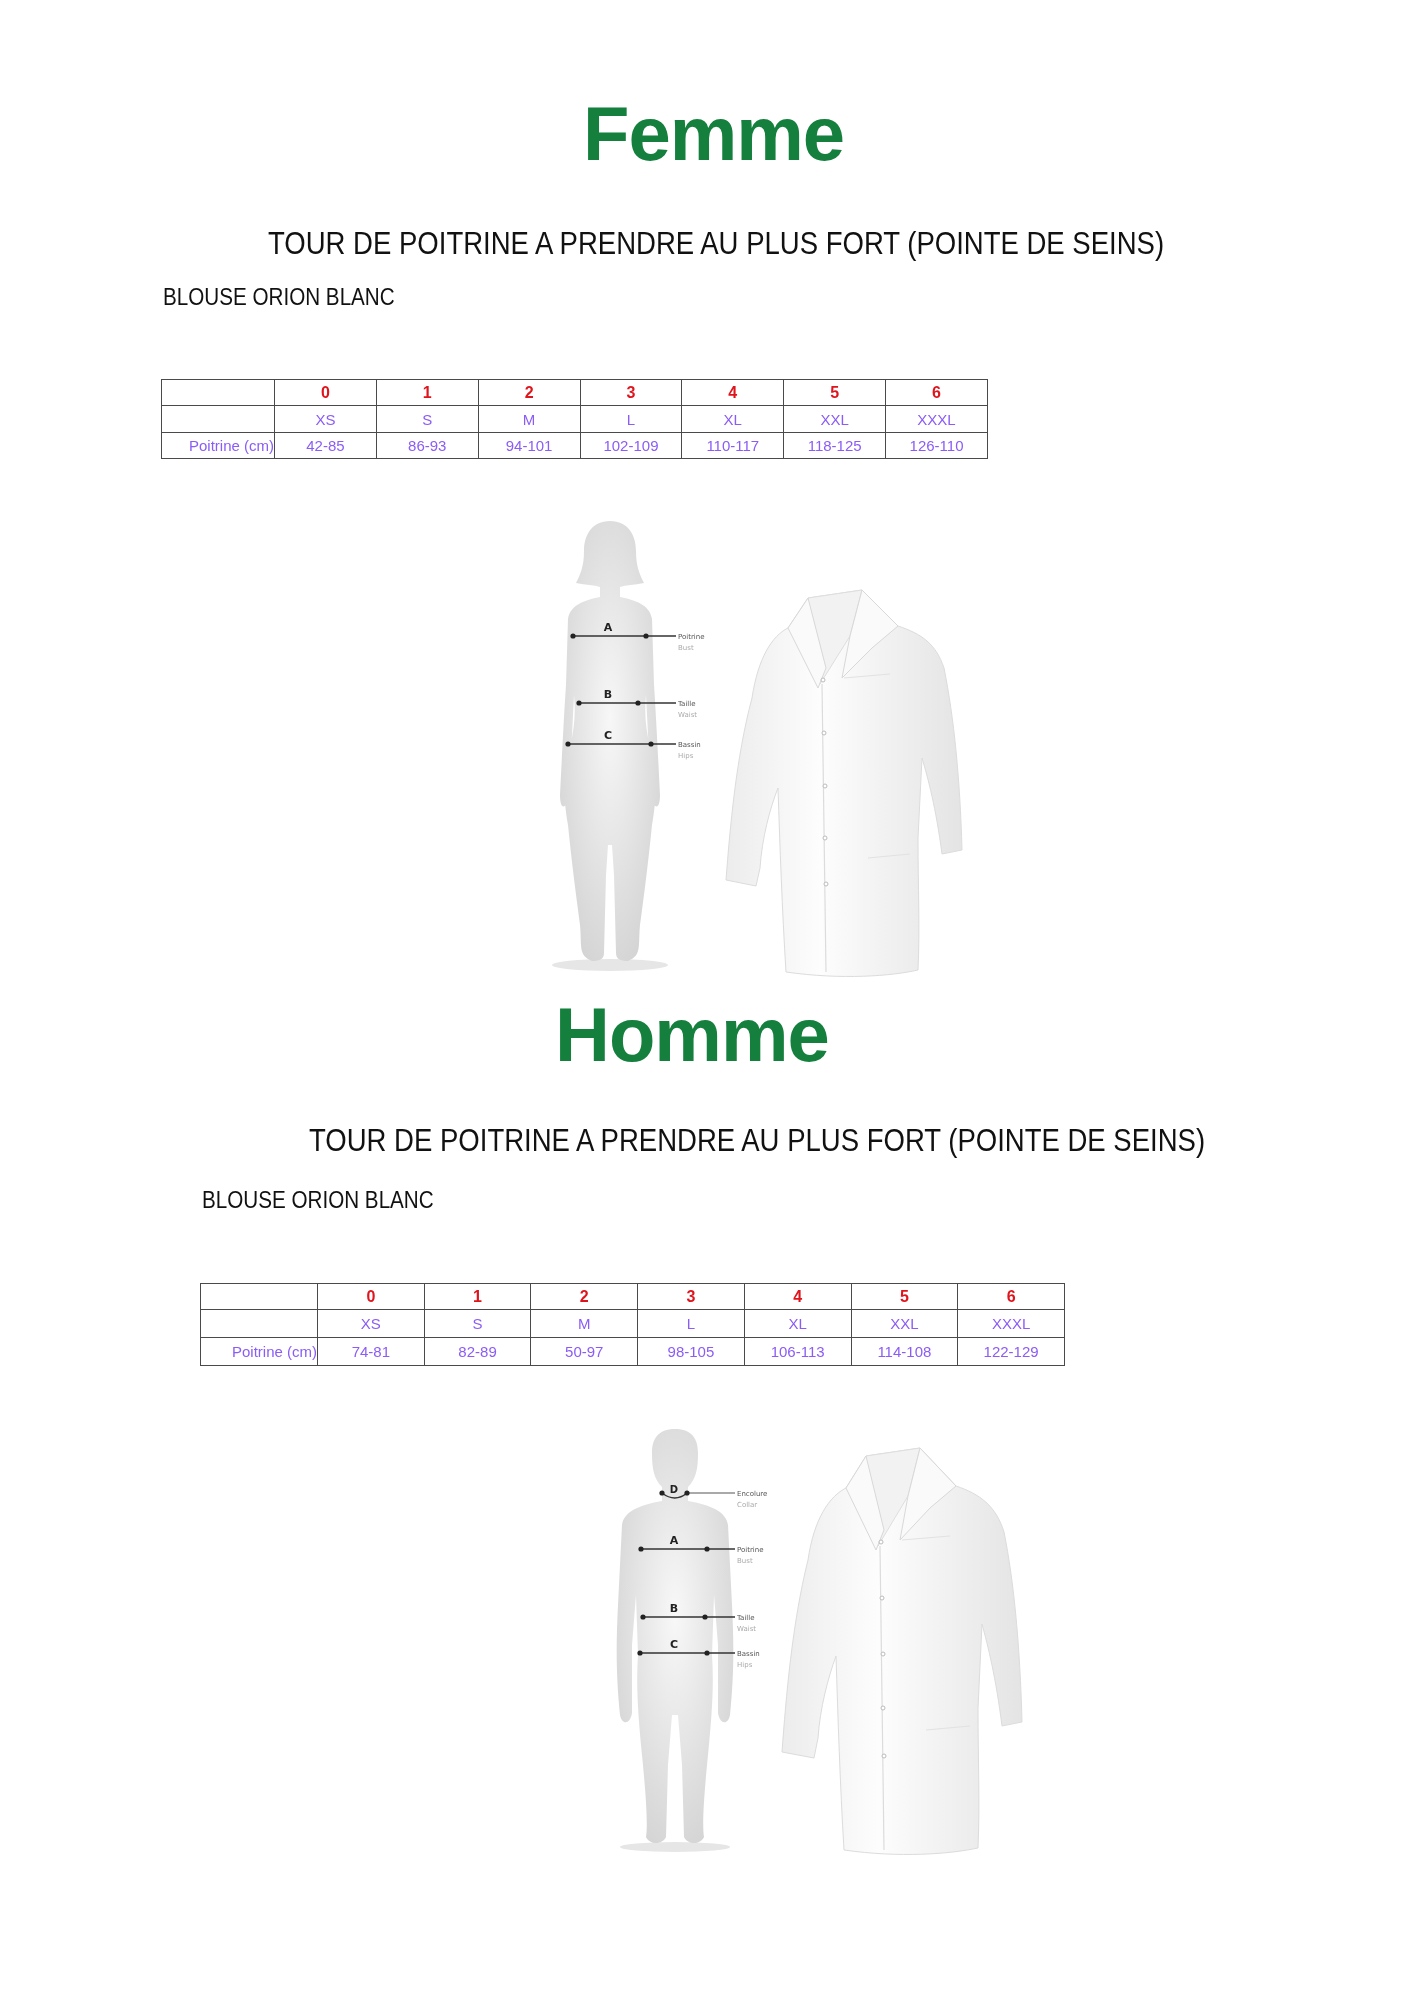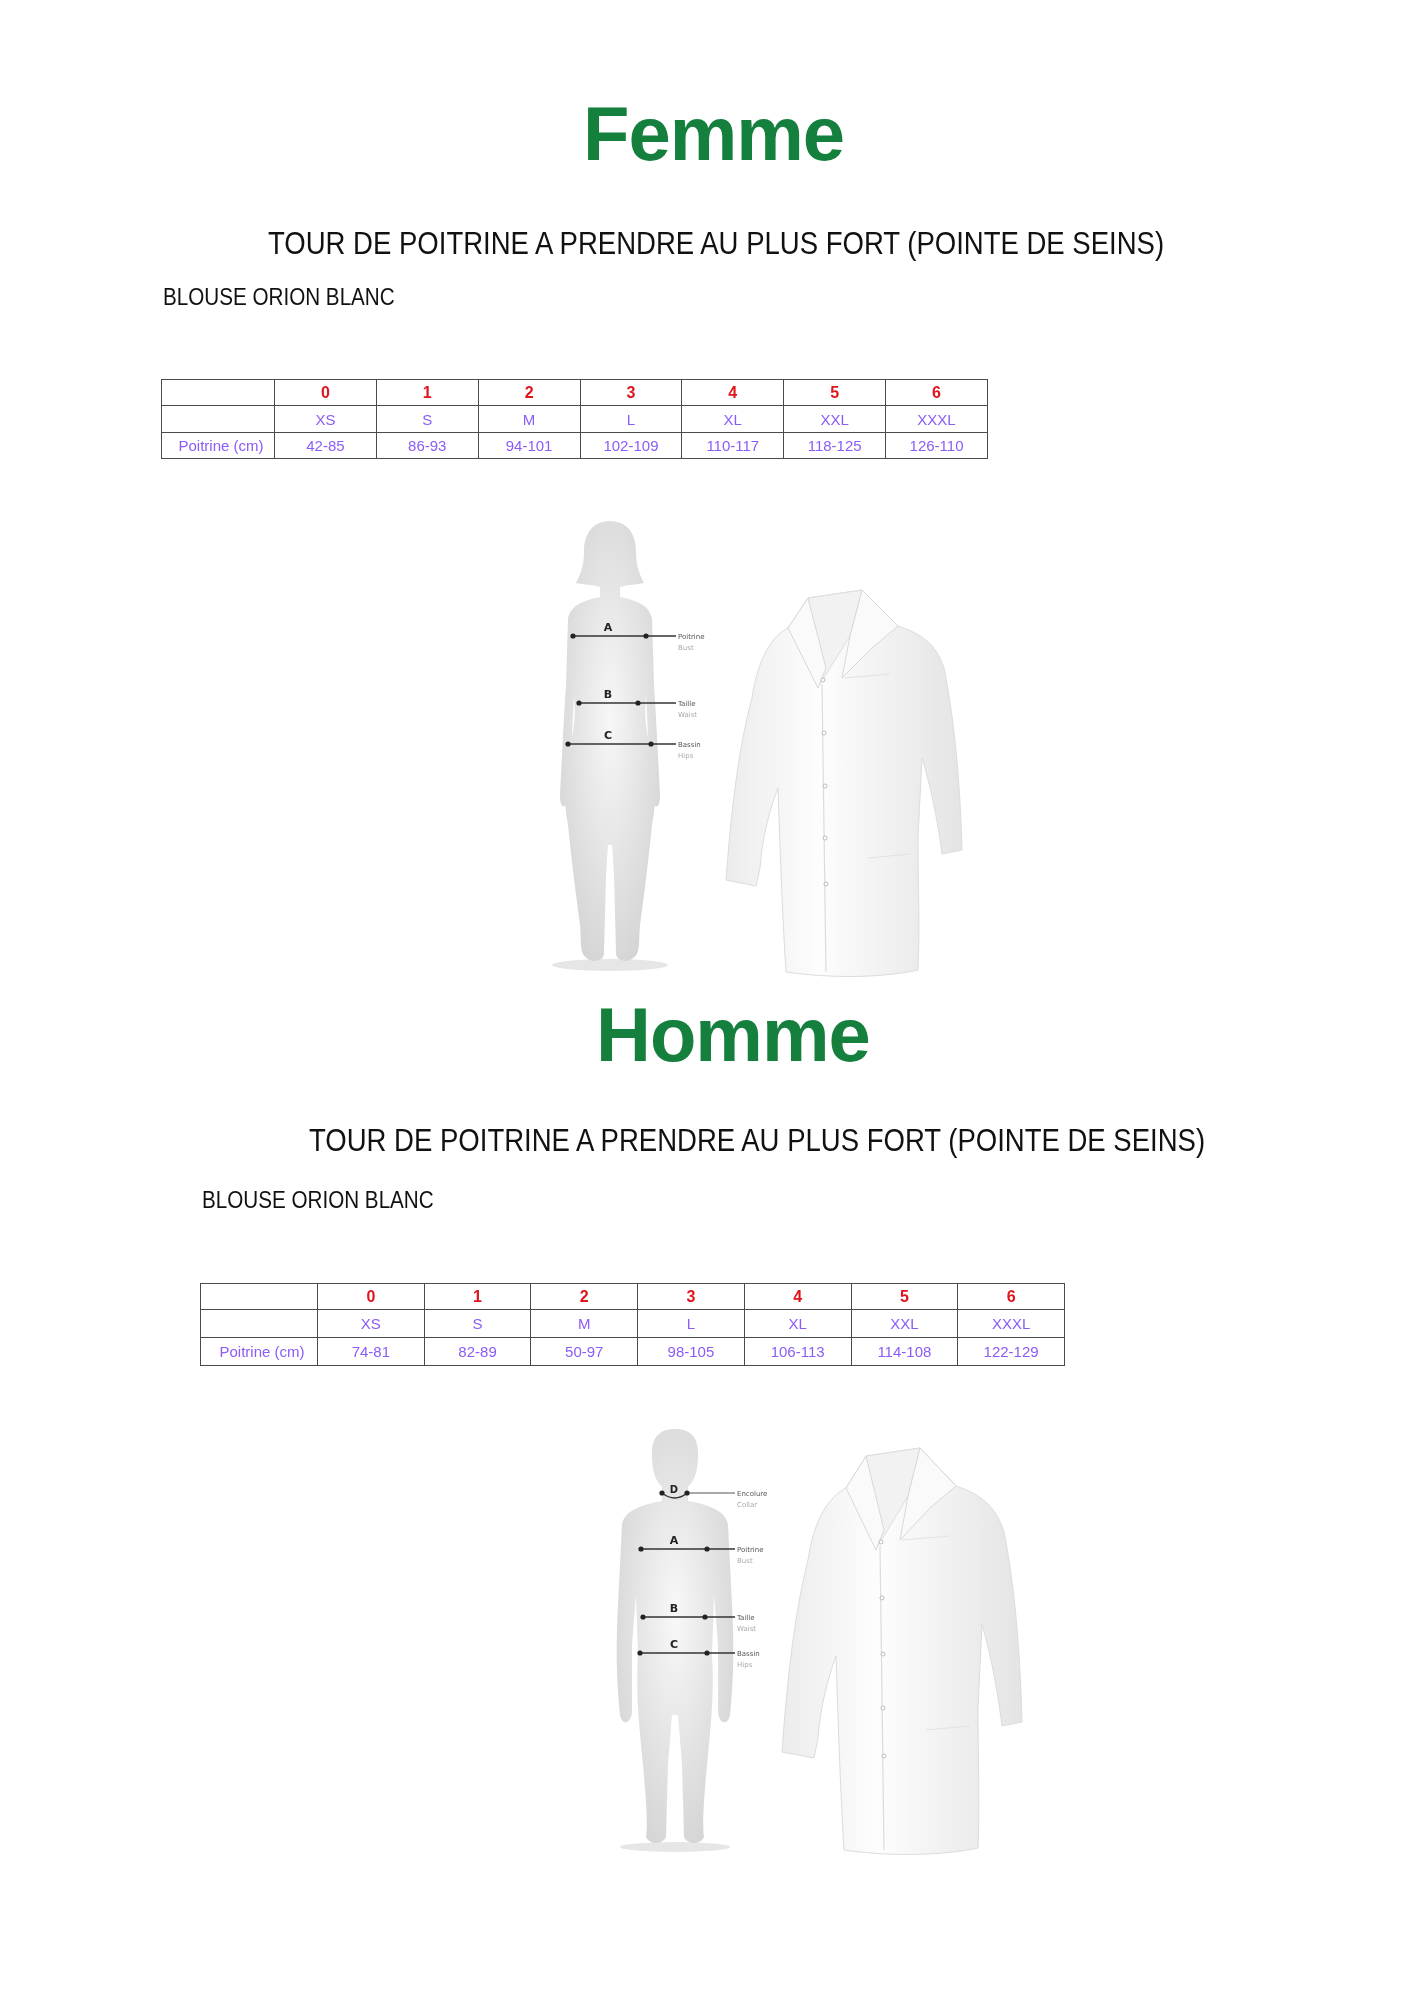--- a/index.html
+++ b/index.html
@@ -4,21 +4,21 @@
 <style>
   html, body { margin: 0; padding: 0; background: #ffffff; }
   body { width: 1414px; height: 2000px; position: relative; overflow: hidden; font-family: "Liberation Sans", sans-serif; color: #111; }
   .abs { position: absolute; }
   .title { font-family: Liberation Sans, sans-serif; font-weight: bold; font-size: 76px; line-height: 1; color: #15803d; letter-spacing: -1px; white-space: nowrap; }
   .subtitle { font-family: "Liberation Sans", sans-serif; font-size: 32px; line-height: 1; color: #111; white-space: nowrap; transform-origin: left top; }
   .product { font-family: "Liberation Sans", sans-serif; font-size: 24px; line-height: 1; color: #111; white-space: nowrap; transform-origin: left top; }
   table.size { position: absolute; border-collapse: collapse; table-layout: fixed; font-family: "Liberation Sans", sans-serif; font-size: 15px; }
   table.size td { border: 1.5px solid #4a4a4a; text-align: center; padding: 0; color: #8b5cf6; white-space: nowrap; overflow: hidden; }
   table.size td.num { color: #e0141c; font-weight: bold; font-size: 16px; }
-  table.size td.label { text-align: center; padding-left: 6px; }
+  table.size td.label { text-align: right; padding-left: 6px; }
   .fig { position: absolute; }
   .fig svg { display: block; }
 </style>
 </head>
 <body>
 
 <div class="abs title" style="left:583px; top:96px;">Femme</div>
 <div class="abs subtitle" style="left:268px; top:227px; transform:scaleX(0.86);">TOUR DE POITRINE A PRENDRE AU PLUS FORT (POINTE DE SEINS)</div>
 <div class="abs product" style="left:163px; top:285px; transform:scaleX(0.86);">BLOUSE ORION BLANC</div>
 
@@ -124,21 +124,21 @@
     <circle cx="101" cy="92" r="2" fill="#fff" stroke="#bbb"></circle>
     <circle cx="102" cy="145" r="2" fill="#fff" stroke="#bbb"></circle>
     <circle cx="103" cy="198" r="2" fill="#fff" stroke="#bbb"></circle>
     <circle cx="103" cy="250" r="2" fill="#fff" stroke="#bbb"></circle>
     <circle cx="104" cy="296" r="2" fill="#fff" stroke="#bbb"></circle>
     <path fill="none" stroke="#e2e2e2" d="M122 90 L168 86"></path>
     <path fill="none" stroke="#e2e2e2" d="M146 270 L188 266"></path>
   </svg>
 </div>
 
-<div class="abs title" style="left:555px; top:997px;margin-left:41px;">Homme</div>
+<div class="abs title" style="left:555px; top:997px;">Homme</div>
 <div class="abs subtitle" style="left:309px; top:1124px; transform:scaleX(0.86);">TOUR DE POITRINE A PRENDRE AU PLUS FORT (POINTE DE SEINS)</div>
 <div class="abs product" style="left:202px; top:1188px; transform:scaleX(0.86);">BLOUSE ORION BLANC</div>
 
 <table class="size" style="left:200px; top:1283px; width:865px;">
   <colgroup>
       <col style="width:117px">
       <col>
       <col>
       <col>
       <col>

